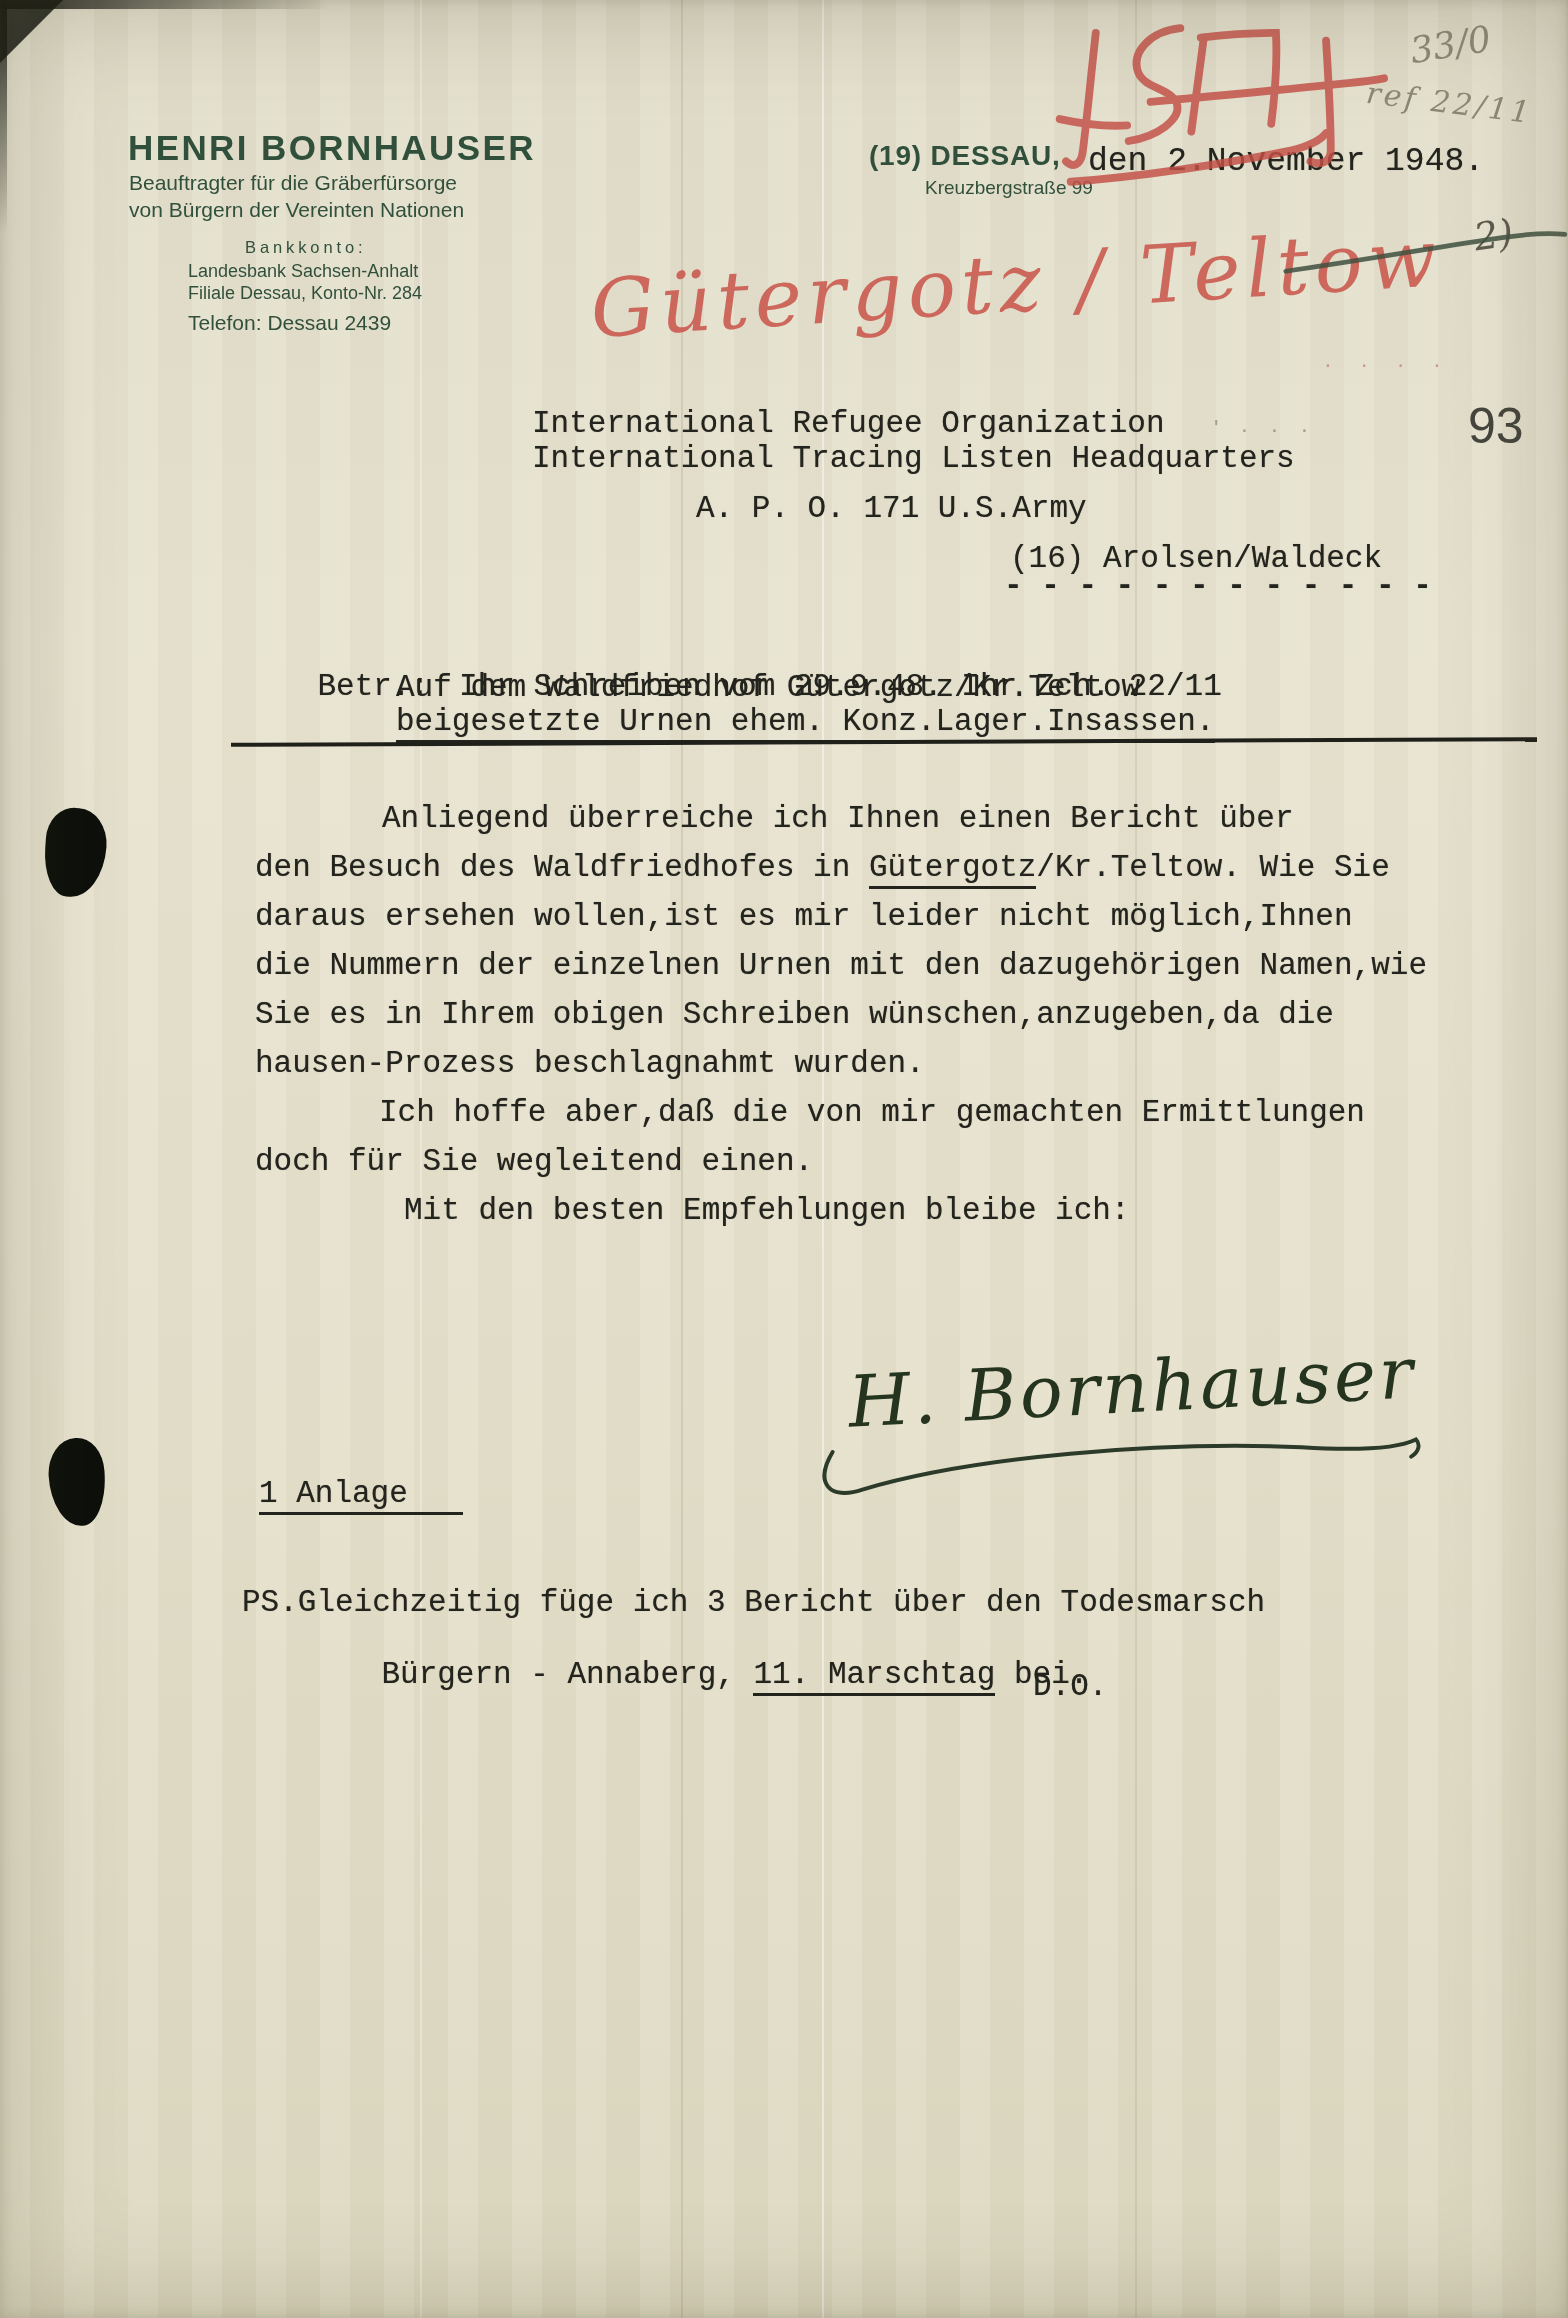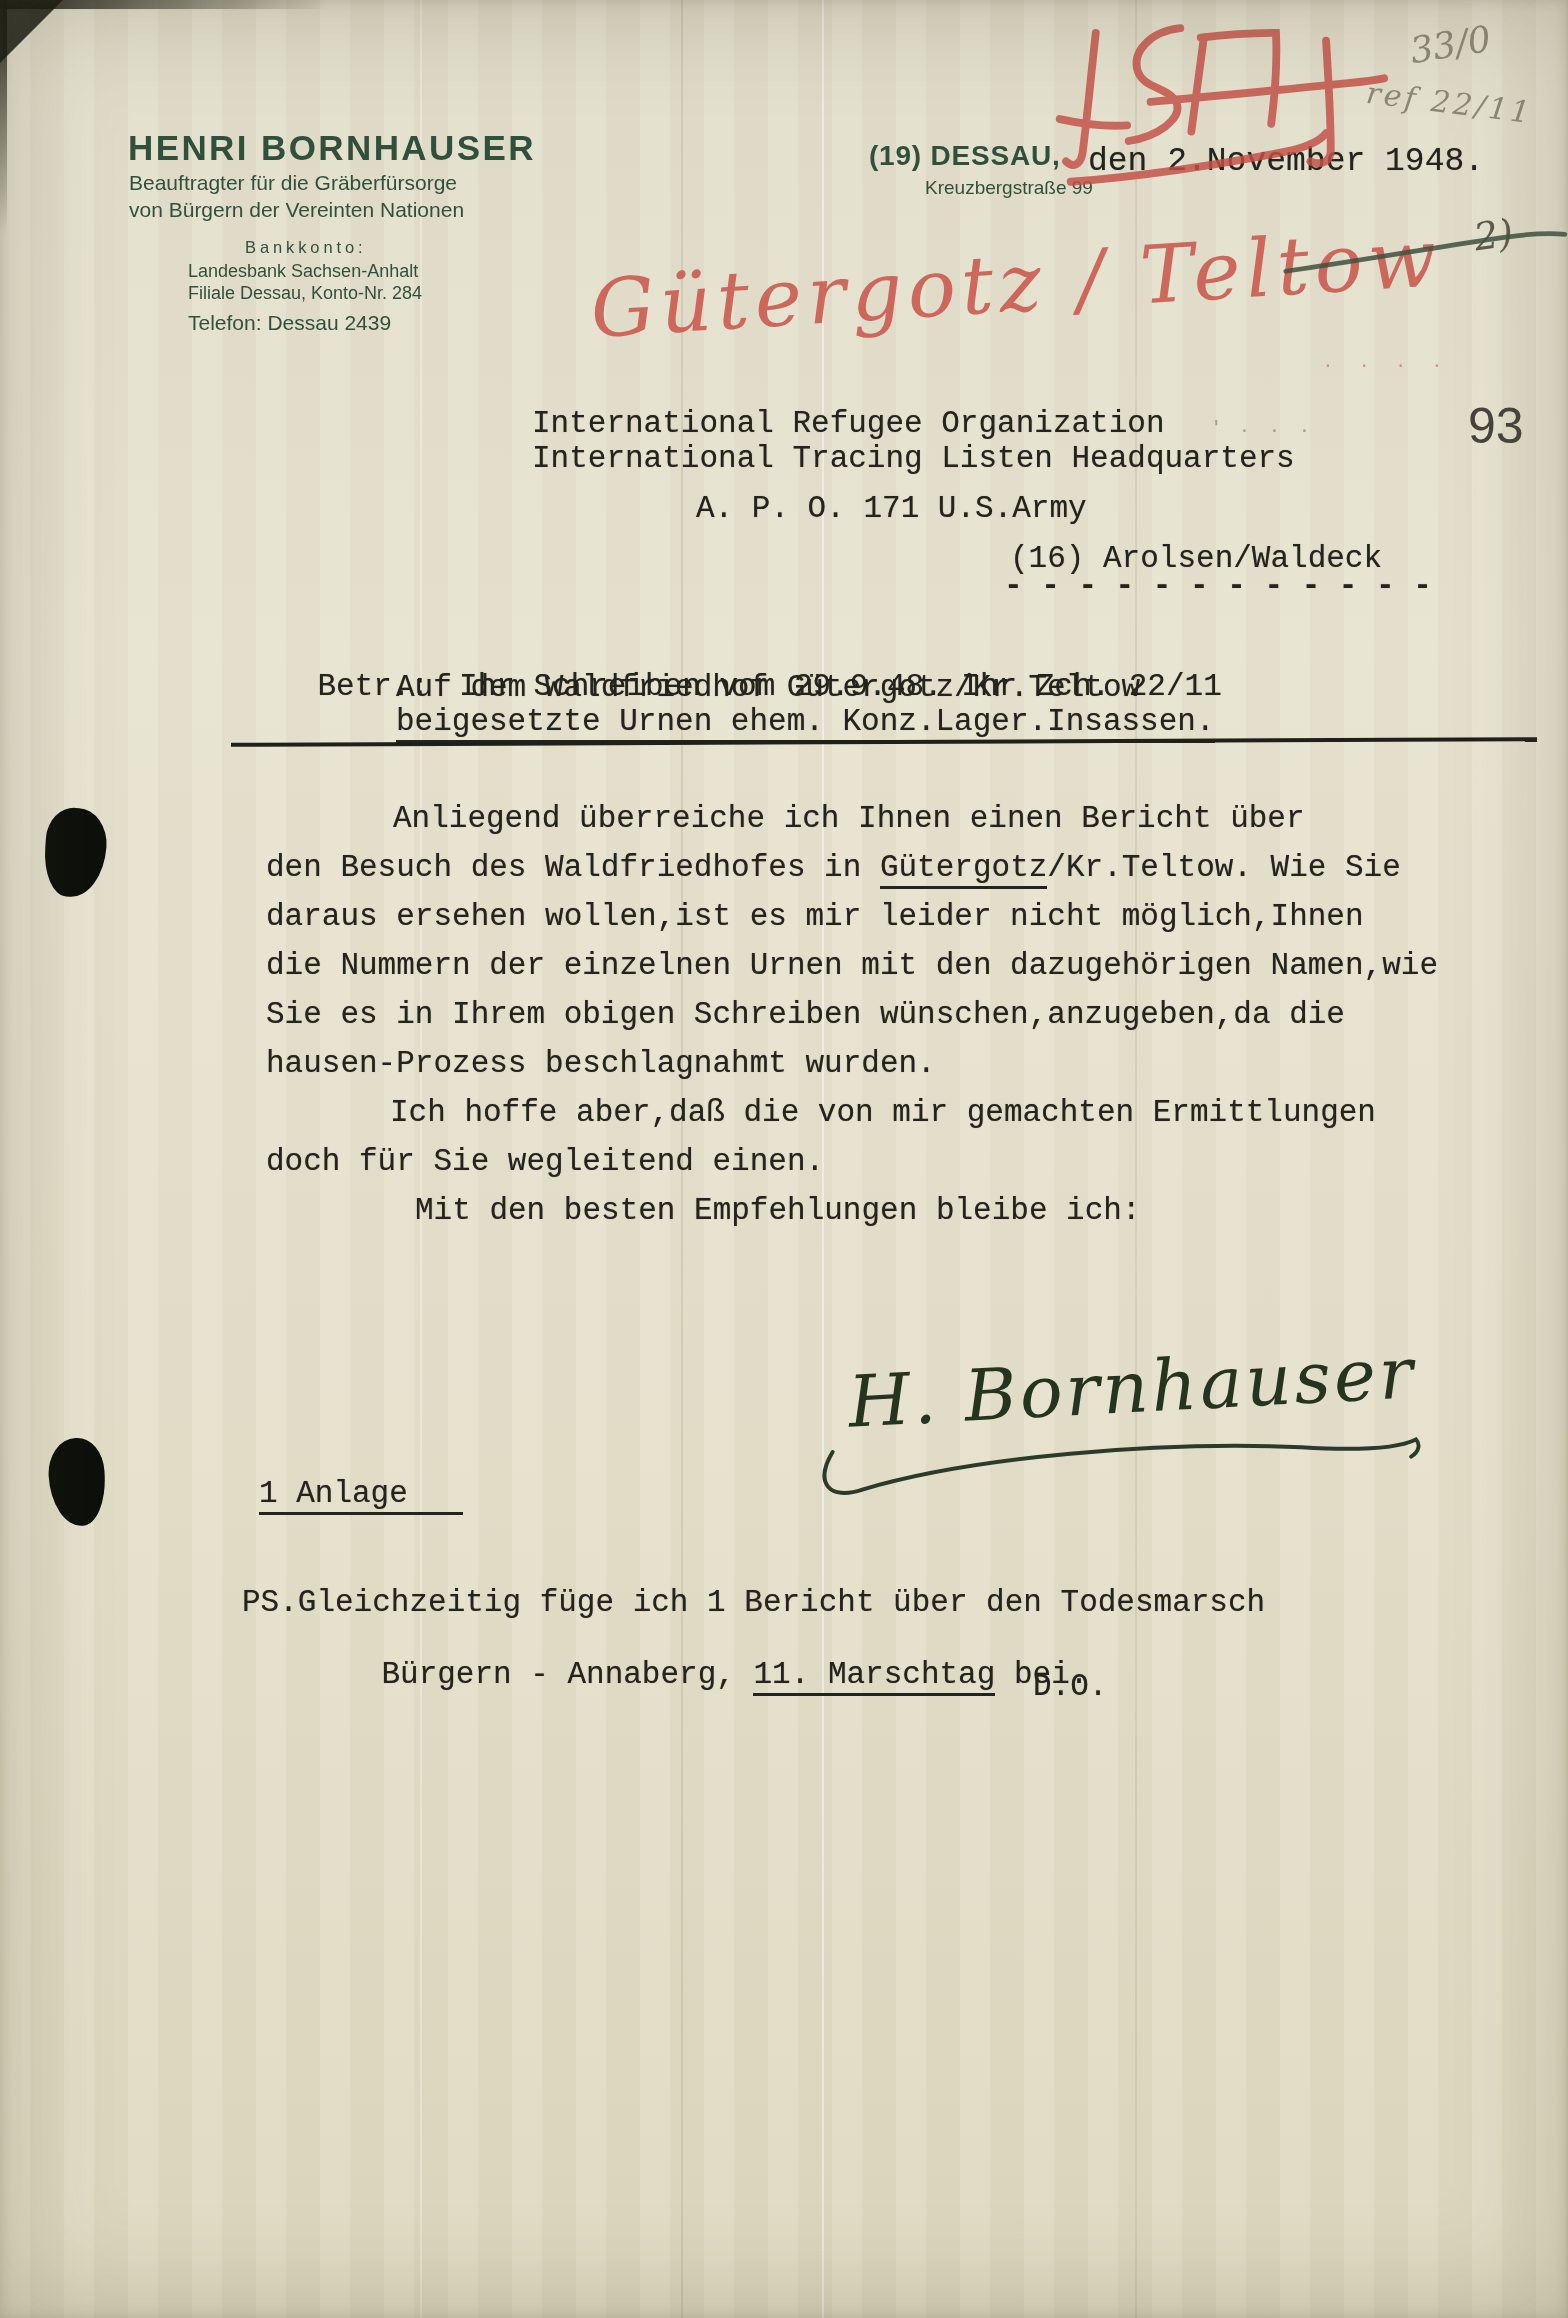--- a/index.html
+++ b/index.html
@@ -93,40 +93,40 @@
   <div class="abs mono" style="left:1010px;top:541px;">(16) Arolsen/Waldeck</div>
   <div class="abs mono" style="left:1004px;top:568px;font-weight:bold;">- - - - - - - - - - - -</div>
 
   <div class="abs mono" style="left:243px;top:634px;">
     <span>Betr.:</span><span style="margin-left:30px;">Ihr Schreiben vom 29.9.48. Ihr Zch. 22/11</span>
   </div>
   <div class="abs mono" style="left:396px;top:670px;">Auf dem Waldfriedhof Gütergotz/Kr.Teltow</div>
   <div class="abs mono u" style="left:396px;top:704px;">beigesetzte Urnen ehem. Konz.Lager.Insassen.</div>
   <div class="abs" style="left:231px;top:740px;width:1306px;height:3.9px;background:#20201b;transform:rotate(-0.25deg);"></div>
 
-  <div class="abs" style="left:266px;top:801px;width:1270px;">
+  <div class="abs" style="left:255px;top:801px;width:1270px;">
     <div class="mono line" style="padding-left:127px;">Anliegend überreiche ich Ihnen einen Bericht über</div>
     <div class="mono line"><span>den Besuch des Waldfriedhofes in </span><span class="u">Gütergotz</span><span>/Kr.Teltow. Wie Sie</span></div>
     <div class="mono line">daraus ersehen wollen,ist es mir leider nicht möglich,Ihnen</div>
     <div class="mono line">die Nummern der einzelnen Urnen mit den dazugehörigen Namen,wie</div>
     <div class="mono line">Sie es in Ihrem obigen Schreiben wünschen,anzugeben,da die</div>
     <div class="mono line">hausen-Prozess beschlagnahmt wurden.</div>
     <div class="mono line" style="padding-left:124px;">Ich hoffe aber,daß die von mir gemachten Ermittlungen</div>
     <div class="mono line">doch für Sie wegleitend einen.</div>
     <div class="mono line" style="padding-left:149px;">Mit den besten Empfehlungen bleibe ich:</div>
   </div>
 
   <div class="abs script" style="left:848px;top:1346px;font-size:71px;letter-spacing:3.1px;color:#25341f;transform:rotate(-3deg);">H. Bornhauser</div>
   <svg style="left:0;top:0;" width="1568" height="1568" viewBox="0 0 2000 2000">
     <path d="M1062,1852 C1038,1892 1058,1914 1100,1900 C1240,1858 1480,1838 1660,1846 C1726,1850 1782,1848 1806,1836 C1812,1842 1810,1852 1800,1858" fill="none" stroke="#2c3a2a" stroke-width="5" stroke-linecap="round"></path>
   </svg>
 
   <div class="abs mono u" style="left:259px;top:1476px;padding-right:55px;">1 Anlage</div>
 
-  <div class="abs mono" style="left:242px;top:1585px;">PS.Gleichzeitig füge ich 1 Bericht über den Todesmarsch</div>
+  <div class="abs mono" style="left:242px;top:1585px;">PS.Gleichzeitig füge ich 3 Bericht über den Todesmarsch</div>
   <div class="abs mono" style="left:307px;top:1622px;">
     <span>Bürgern - Annaberg, </span><span class="u">11. Marschtag</span><span> bei.</span>
   </div>
 
   <div class="abs mono" style="left:1033px;top:1669px;">D.O.</div>
 
 </div>
 
 
 </body></html>

